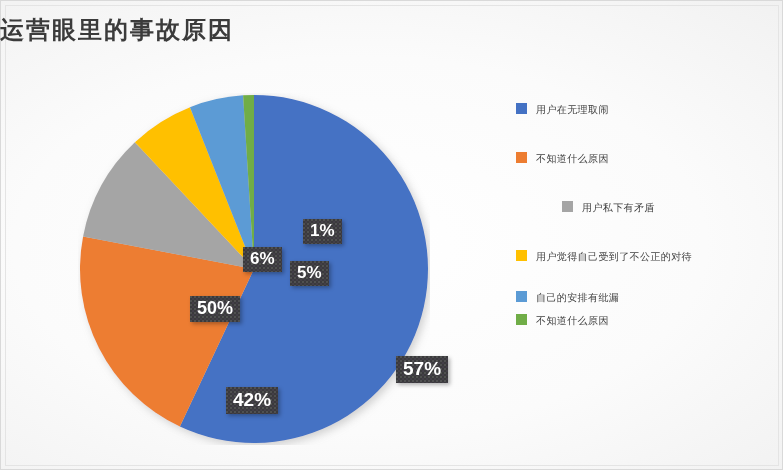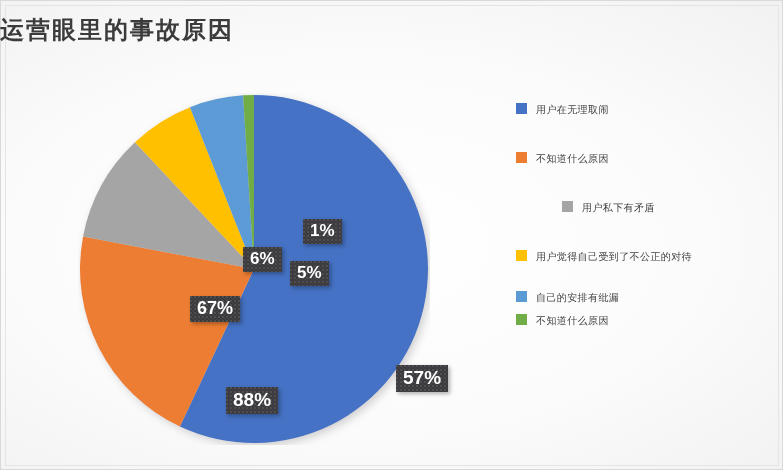--- a/index.html
+++ b/index.html
@@ -62,21 +62,21 @@
     padding: 3px 7px 4px 7px;
     background-color: #3a3a3c;
     background-image:
       radial-gradient(circle at 1px 1px, rgba(255,255,255,0.17) 0.6px, rgba(0,0,0,0) 0.9px),
       radial-gradient(circle at 3px 3px, rgba(120,90,140,0.22) 0.6px, rgba(0,0,0,0) 0.9px);
     background-size: 4px 4px, 4px 4px;
     box-shadow: 2px 2px 4px rgba(0,0,0,0.30);
     line-height: 1.05;
     white-space: nowrap;
   }
-  #label-0 { left: 318px; top: 272px; font-size: 19px; }
+  #label-0 { left: 318px; top: 263px; font-size: 19px; }
   #label-1 { left: 148px; top: 294px; font-size: 19px; }
   #label-2 { left: 112px; top: 203px; font-size: 18px; }
   #label-3 { left: 165px; top: 154px; font-size: 17px; }
   #label-4 { left: 212px; top: 168px; font-size: 17px; }
   #label-5 { left: 225px; top: 126px; font-size: 17px; }
 
   
   #legend {
     position: absolute;
     left: 516px;
@@ -130,22 +130,22 @@
         <path id="slice-0" d="M 176 176 L 176.00 2.00 A 174 174 0 1 1 101.91 333.44 Z" fill="#4472C4"></path>
         <path id="slice-1" d="M 176 176 L 101.91 333.44 A 174 174 0 0 1 5.08 143.40 Z" fill="#ED7D31"></path>
         <path id="slice-2" d="M 176 176 L 5.08 143.40 A 174 174 0 0 1 56.89 49.16 Z" fill="#A5A5A5"></path>
         <path id="slice-3" d="M 176 176 L 56.89 49.16 A 174 174 0 0 1 111.95 14.22 Z" fill="#FFC000"></path>
         <path id="slice-4" d="M 176 176 L 111.95 14.22 A 174 174 0 0 1 165.07 2.34 Z" fill="#5B9BD5"></path>
         <path id="slice-5" d="M 176 176 L 165.07 2.34 A 174 174 0 0 1 176.00 2.00 Z" fill="#70AD47"></path>
       </g>
     </svg>
 
     <div class="data-label" id="label-0">57%</div>
-    <div class="data-label" id="label-1">88%</div>
-    <div class="data-label" id="label-2">67%</div>
+    <div class="data-label" id="label-1">42%</div>
+    <div class="data-label" id="label-2">50%</div>
     <div class="data-label" id="label-3">6%</div>
     <div class="data-label" id="label-4">5%</div>
     <div class="data-label" id="label-5">1%</div>
   </div>
 
   <div id="legend">
 
     <div class="legend-item it0">
       <div class="legend-swatch" id="sw-0" style="background: rgb(68, 114, 196);"></div>
       <div class="legend-text">用户在无理取闹</div>

